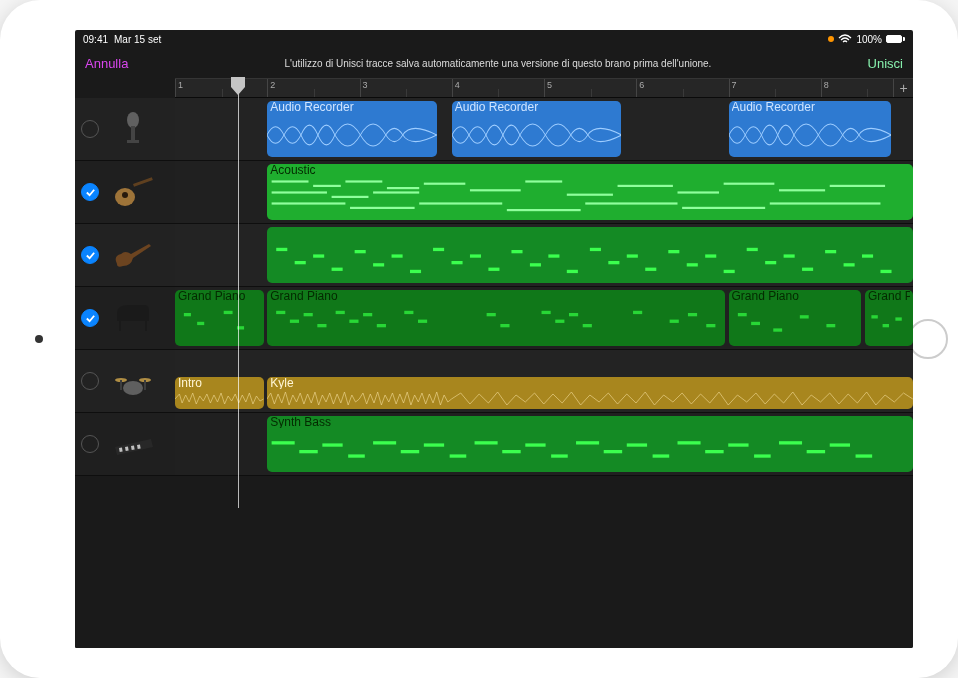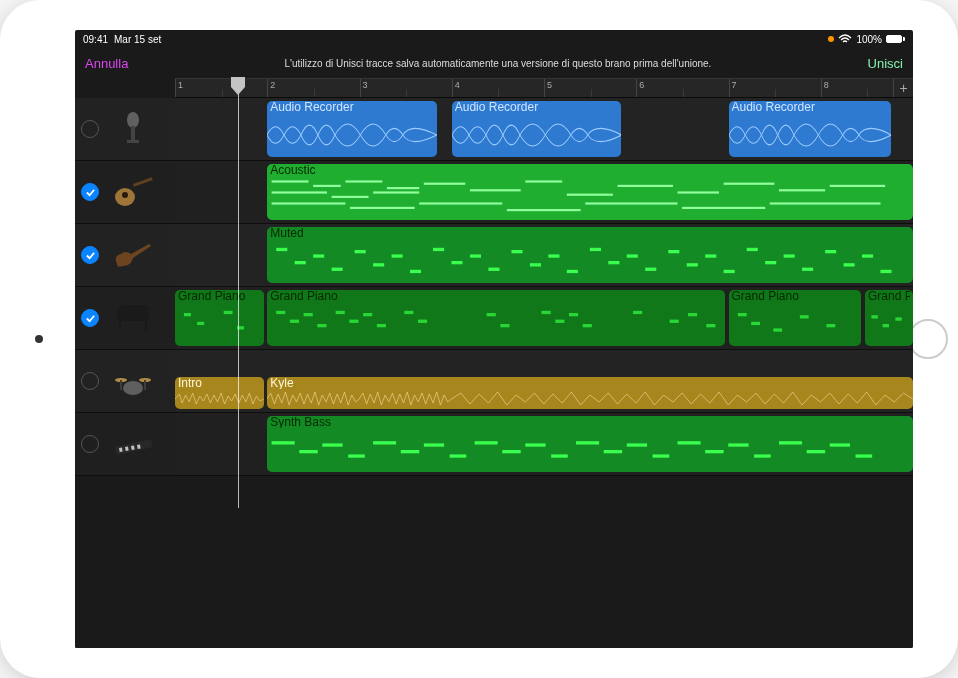--- a/index.html
+++ b/index.html
@@ -420,21 +420,20 @@
                 <rect class="note-bar light" x="260" y="30" width="80" height="2"></rect>
                 <rect class="note-bar light" x="345" y="24" width="100" height="2"></rect>
                 <rect class="note-bar light" x="450" y="28" width="90" height="2"></rect>
                 <rect class="note-bar light" x="545" y="24" width="120" height="2"></rect>
             </svg>
           </div>
         </div>
 
         <div class="lane">
           <div class="region region-midi-green dark" style="left:12.5%;width:87.5%">
-            <span class="rlabel">Muted</span>
             <svg class="notes" viewBox="0 0 700 40" preserveAspectRatio="none">
               <rect class="note-bar" x="10" y="8" width="12" height="3"></rect>
                 <rect class="note-bar" x="30" y="20" width="12" height="3"></rect>
                 <rect class="note-bar" x="50" y="14" width="12" height="3"></rect>
                 <rect class="note-bar" x="70" y="26" width="12" height="3"></rect>
               <rect class="note-bar" x="95" y="10" width="12" height="3"></rect>
                 <rect class="note-bar" x="115" y="22" width="12" height="3"></rect>
                 <rect class="note-bar" x="135" y="14" width="12" height="3"></rect>
                 <rect class="note-bar" x="155" y="28" width="12" height="3"></rect>
               <rect class="note-bar" x="180" y="8" width="12" height="3"></rect>

